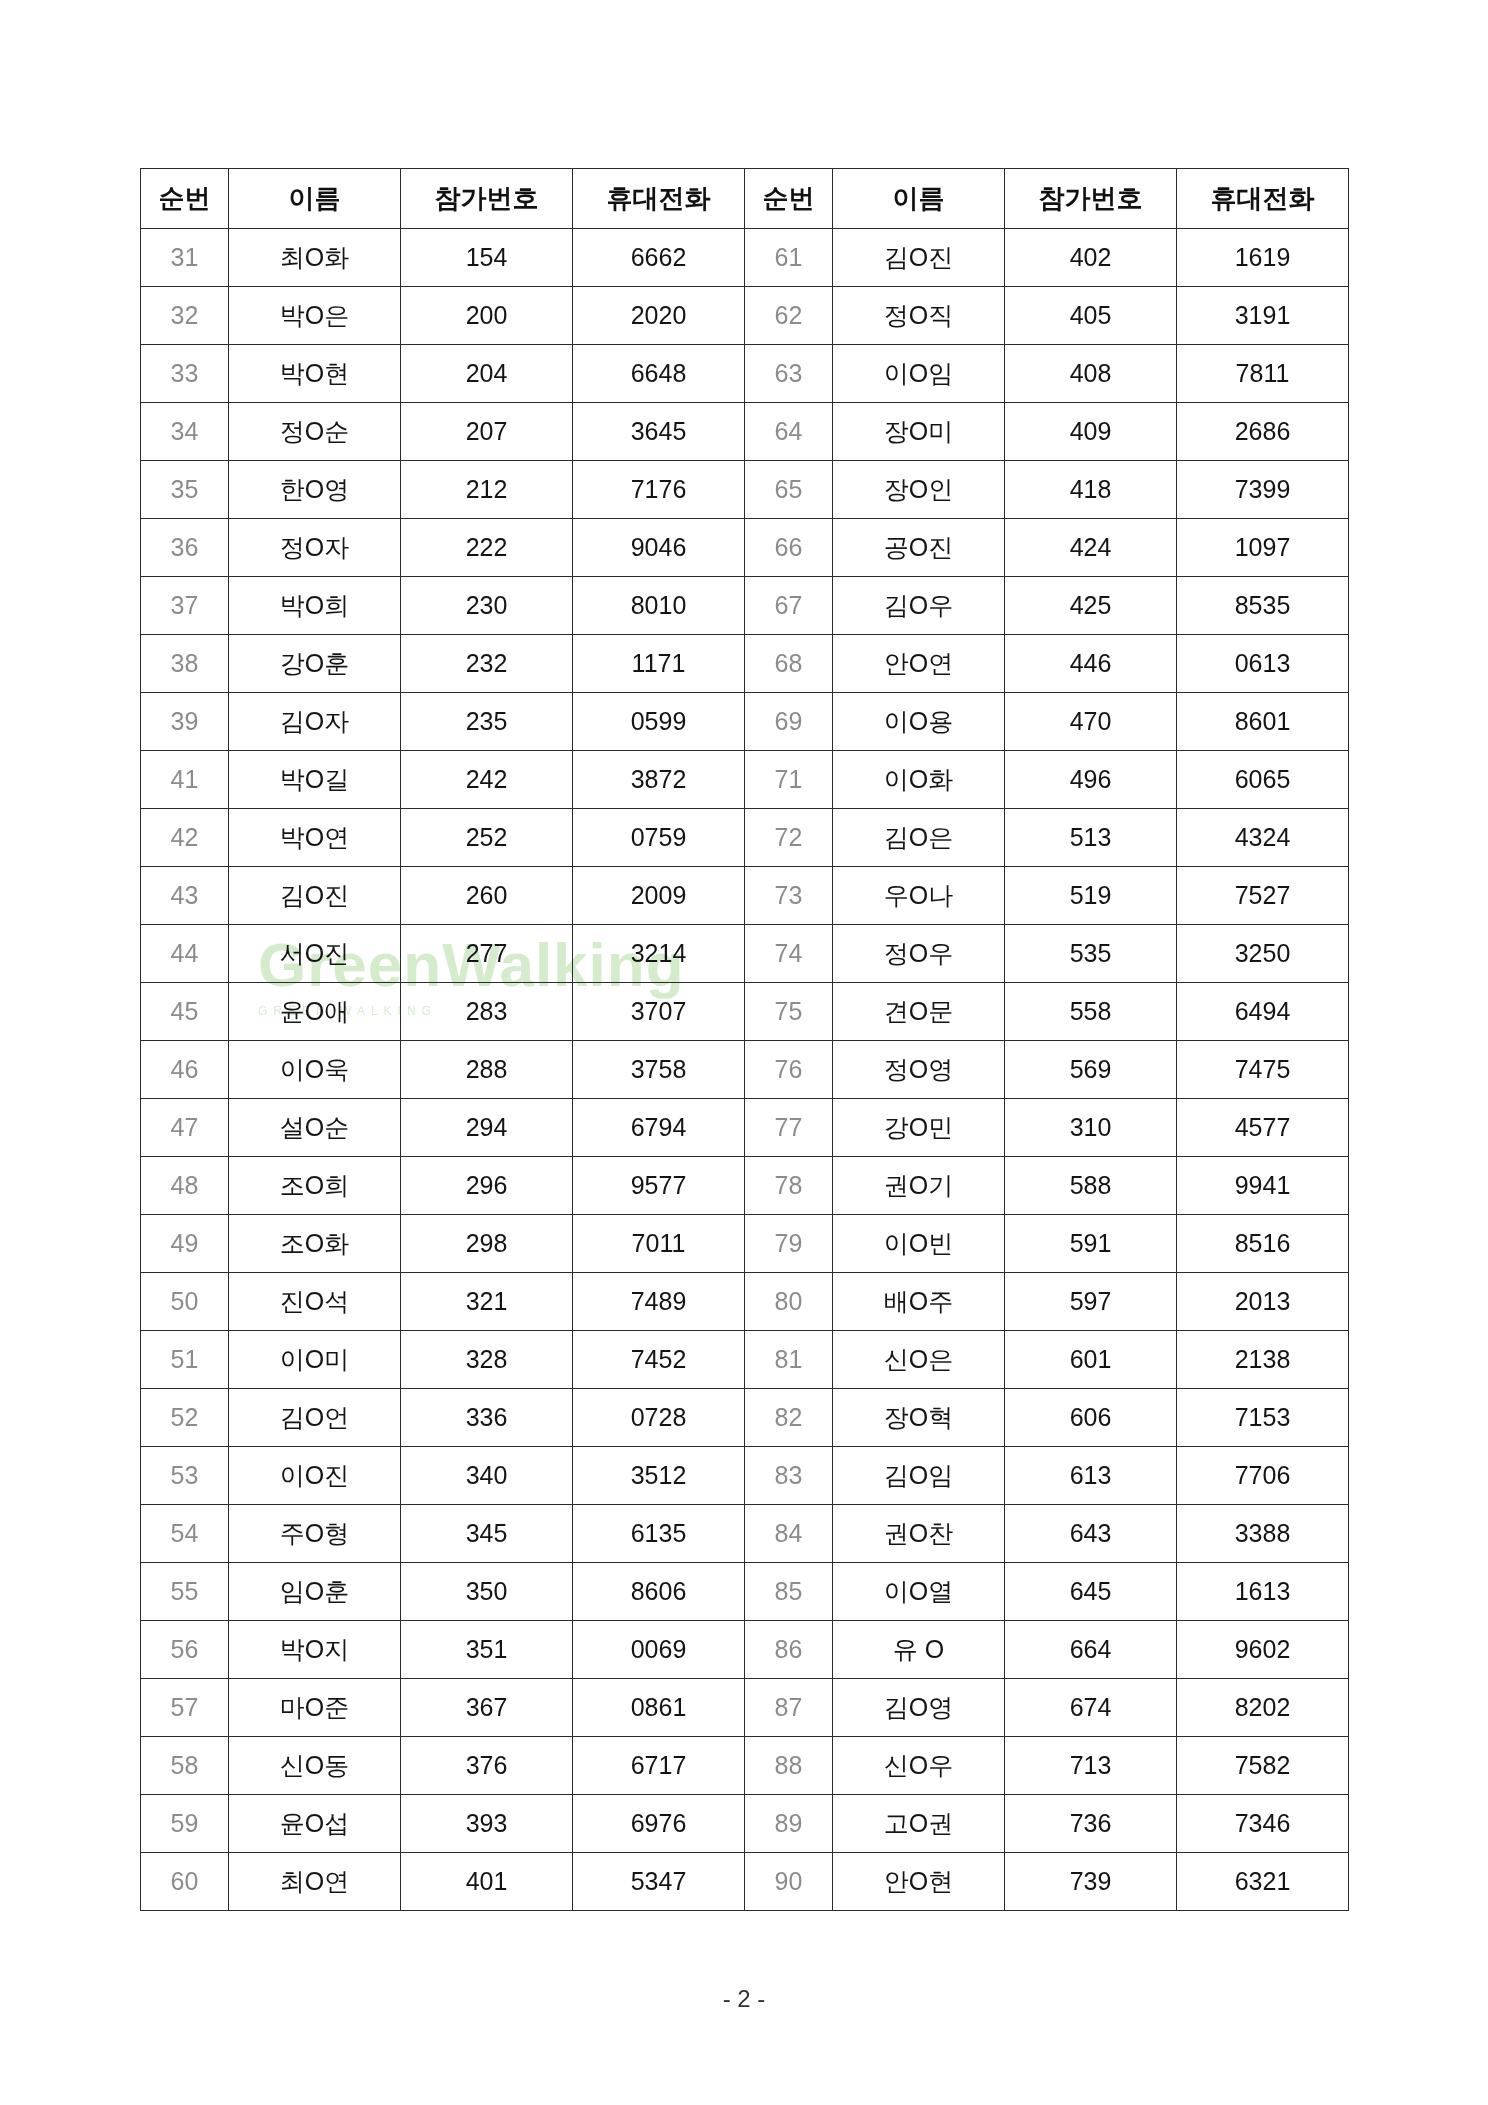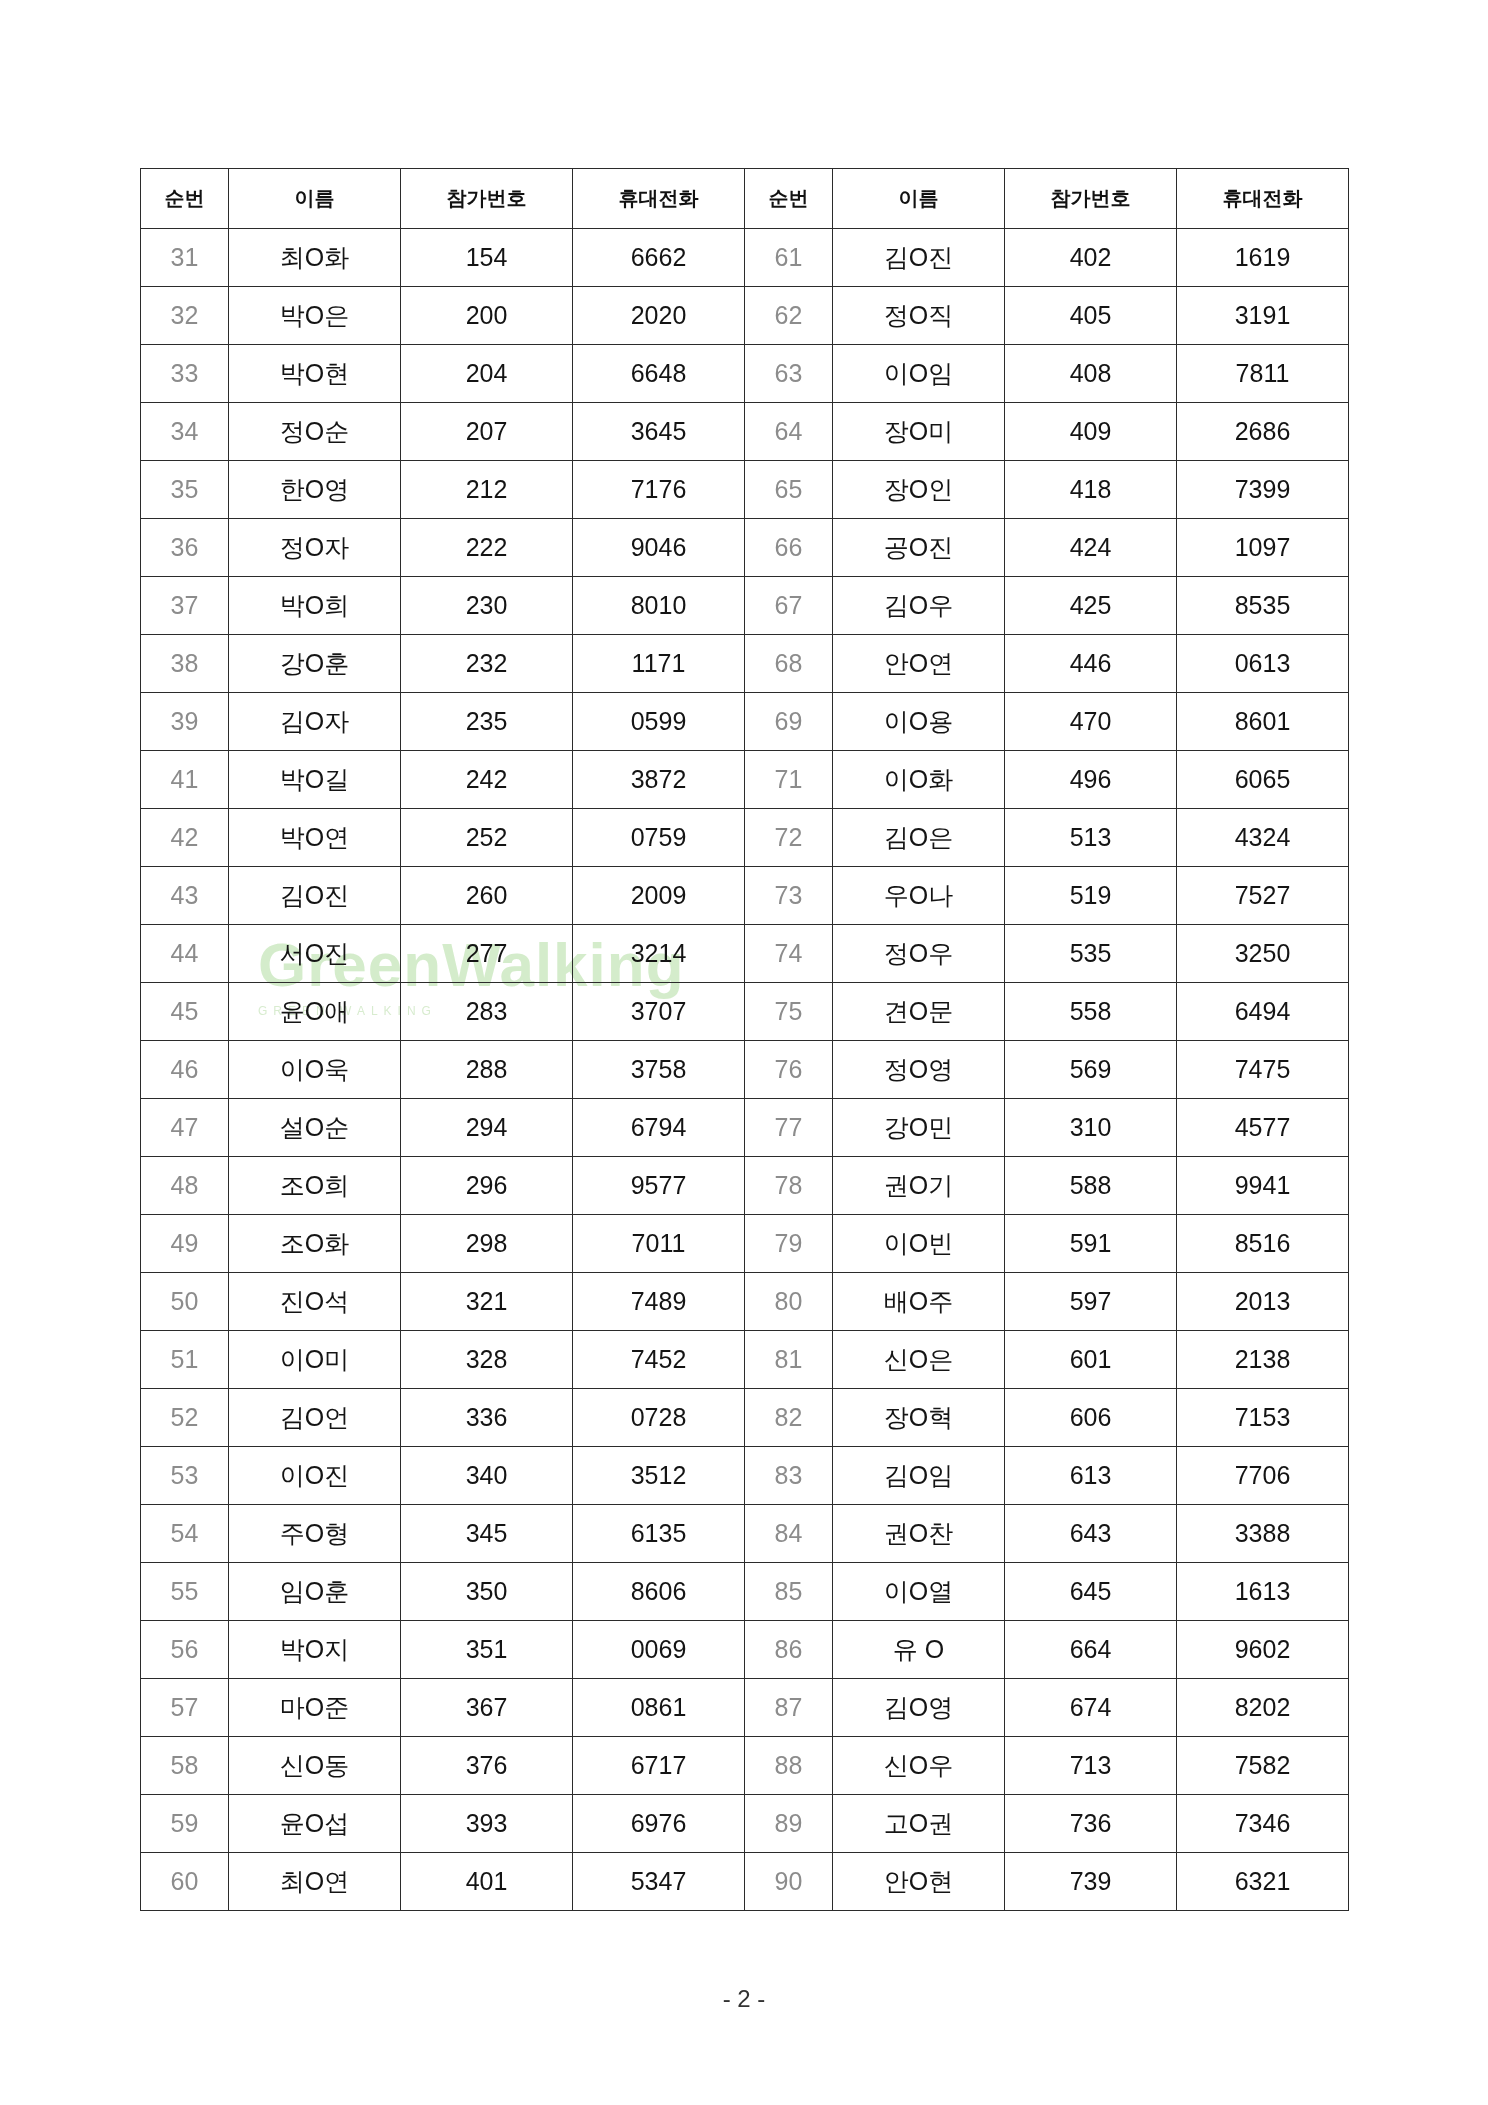--- a/index.html
+++ b/index.html
@@ -37,21 +37,21 @@
     border: 1px solid #2b2b2b;
     text-align: center;
     vertical-align: middle;
     font-size: 25px;
     height: 58px;
     padding: 0;
     box-sizing: border-box;
   }
   table.roster th {
     font-weight: bold;
-    font-size: 20px;
+    font-size: 26px;
     color: #111111;
     height: 60px;
   }
   col.c-seq   { width: 88px; }
   col.c-name  { width: 172px; }
   col.c-num   { width: 172px; }
   col.c-phone { width: 172px; }
   td.seq {
     color: #8c8c8c;
     font-size: 24px;

